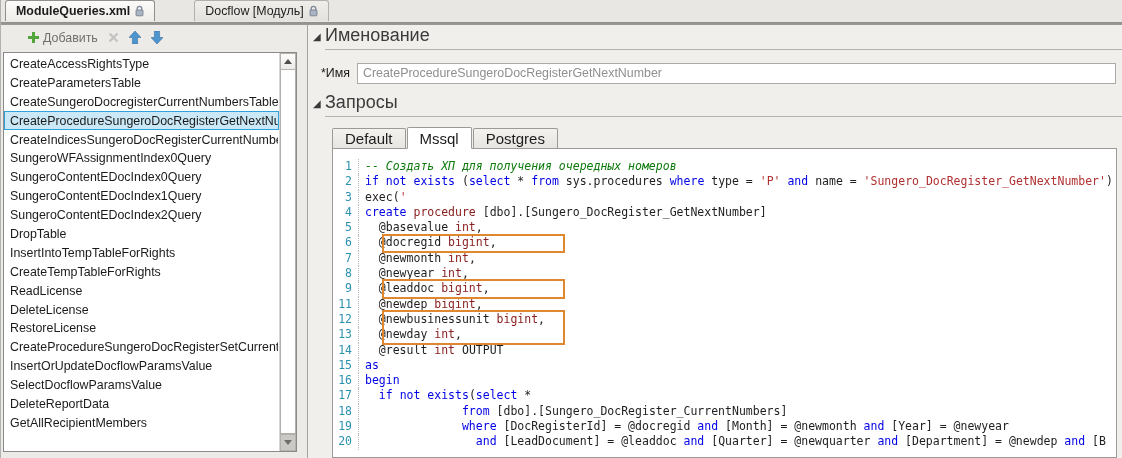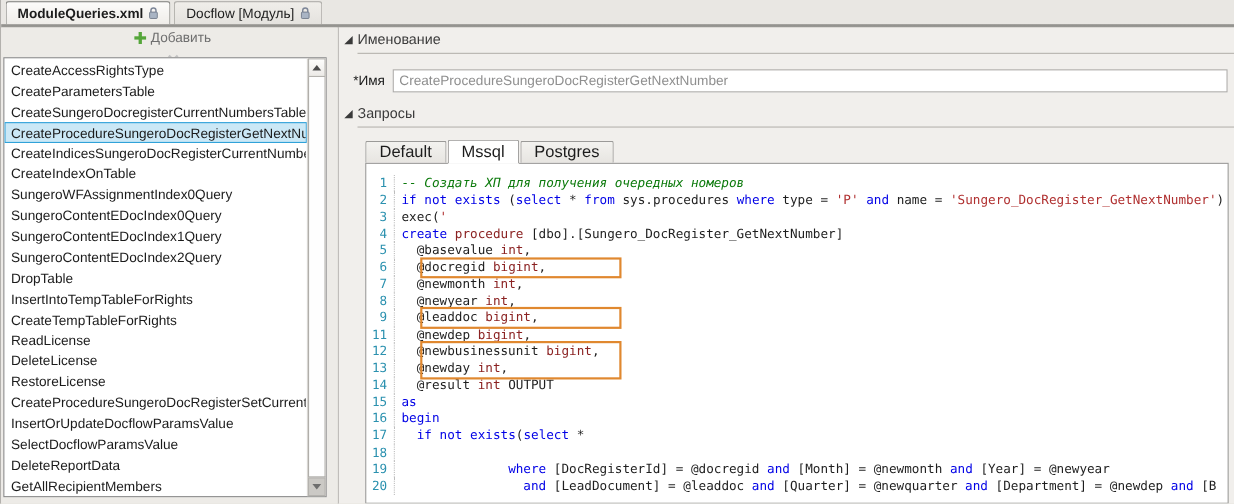--- a/index.html
+++ b/index.html
@@ -2,36 +2,36 @@
 <html><head>
 <meta charset="utf-8">
 <style>
   * { box-sizing: border-box; margin: 0; padding: 0; }
   body { font-family: "Liberation Sans", sans-serif; background:#d8d6d2; }
   .window{
     position:relative; width:1122px; height:458px; overflow:hidden;
     background:#edebe7; border-left:1px solid #b3b1ad;
   }
   
-  .tabstrip{ height:22px; background:#e9e7e3; display:flex; align-items:center; padding-left:4px; }
+  .tabstrip{ height:22px; background:#e9e7e3; display:flex; align-items:flex-start; padding-left:4px;gap:36px; }
   .tabstrip-border{ height:3px; background:linear-gradient(#908f8b,#9b9a96); }
   .doc-tab{
     height:21px; display:flex; align-items:center; gap:5px; padding:0 10px;
     font-size:12.4px; color:#1c1c1c; border:1px solid #b2b0ac; border-bottom:none;
     border-radius:3px 3px 0 0; background:linear-gradient(#f0eeea,#e4e2de); margin-right:3px; cursor:default;
   }
   .doc-tab.active{ background:linear-gradient(#fcfbfa,#efede9); border-color:#8f8f8c; font-weight:bold; }
   .doc-tab .lock{ flex:0 0 auto; }
   
   .main{ display:flex; height:433px; }
   .left-panel{ width:306px; background:#edebe7; position:relative; }
   .splitter{ width:1px; background:#a6a4a0; }
   .right-panel{ flex:1; background:#f1efec; position:relative; overflow:hidden; }
   
-  .toolbar{ height:25px; display:flex; align-items:center; padding-left:6px; gap:4px;flex-direction:column; }
+  .toolbar{ height:25px; display:flex; align-items:center; padding-left:24px; gap:4px; }
   .tb-btn{ display:flex; align-items:center; gap:4px; padding:2px 3px; }
   .tb-add-label{ font-size:12.4px; color:#6f6f6f; }
   
   .listbox{
     position:absolute; left:2px; top:27px; width:294px; height:400px;
     background:#fff; border:1px solid #8a8a8a; display:flex;
   }
   .list-items{ flex:1; overflow:hidden; padding-top:1px;border-radius:17px; }
   .list-item{
     height:18.9px; line-height:17px; font-size:12.4px; color:#1b1b1b;
@@ -44,21 +44,21 @@
   .sb-btn{ height:17px; background:linear-gradient(#fdfdfc,#eceae7); border:1px solid #b4b2ae; display:flex; align-items:center; justify-content:center; }
   .sb-btn.down{ background:#cbc9c5; }
   .tri-up{ width:0; height:0; border-left:4px solid transparent; border-right:4px solid transparent; border-bottom:5px solid #4c4c4c; }
   .tri-down{ width:0; height:0; border-left:4px solid transparent; border-right:4px solid transparent; border-top:5px solid #6e6e6e; }
   .sb-thumb{ flex:1; margin:0; background:#fefefe; border:1px solid #b0aeaa; border-top:none; }
   
   .section-header{ display:flex; align-items:center; height:18px; margin-top:3px; }
   .section-header:first-child{ margin-top:3px; }
   .expander{ width:17px; padding-left:5px; font-size:10px; color:#3a3a3a; line-height:10px; }
   .hdr-wrap{ flex:1; border-bottom:1px solid #b6b3ae; padding:1px 0 3px; }
-  .hdr-text{ font-size:13px; color:#3b3b3b; }
+  .hdr-text{ font-size:18px; color:#3b3b3b; }
   .name-row{ display:flex; align-items:center; margin-top:16px; height:22px; padding-right:6px; }
   .name-label{ width:42px; text-align:right; font-size:12.4px; color:#1a1a1a; margin-right:7px; white-space:nowrap; }
   .name-input{
     flex:1; height:21px; border:1px solid #adaba8; background:#fff; color:#8f8f8f;
     font-family:"Liberation Sans", sans-serif; font-size:12.4px; padding:2px 5px; outline:none;
   }
   .sh2{ margin-top:11px; }
   
   .qtabs{ display:flex; align-items:flex-end; height:22px; margin:13px 0 0 24px; }
   .qtab{
@@ -151,21 +151,20 @@
         </div>
       </div>
 
       <div class="listbox">
         <div class="list-items">
             <div class="list-item">CreateAccessRightsType</div>
             <div class="list-item">CreateParametersTable</div>
             <div class="list-item">CreateSungeroDocregisterCurrentNumbersTable</div>
             <div class="list-item selected">CreateProcedureSungeroDocRegisterGetNextNumber</div>
             <div class="list-item">CreateIndicesSungeroDocRegisterCurrentNumber</div>
-            <div class="list-item">CreateIndexOnTable</div>
             <div class="list-item">SungeroWFAssignmentIndex0Query</div>
             <div class="list-item">SungeroContentEDocIndex0Query</div>
             <div class="list-item">SungeroContentEDocIndex1Query</div>
             <div class="list-item">SungeroContentEDocIndex2Query</div>
             <div class="list-item">DropTable</div>
             <div class="list-item">InsertIntoTempTableForRights</div>
             <div class="list-item">CreateTempTableForRights</div>
             <div class="list-item">ReadLicense</div>
             <div class="list-item">DeleteLicense</div>
             <div class="list-item">RestoreLicense</div>
@@ -223,21 +222,21 @@
             <div class="code-row"><span class="ln">7</span><span class="code-text"><span class="c-plain">  @newmonth </span><span class="c-type">int</span><span class="c-plain">,</span></span></div>
             <div class="code-row"><span class="ln">8</span><span class="code-text"><span class="c-plain">  @newyear </span><span class="c-type">int</span><span class="c-plain">,</span></span></div>
             <div class="code-row"><span class="ln">9</span><span class="code-text"><span class="c-plain">  @leaddoc </span><span class="c-type">bigint</span><span class="c-plain">,</span></span></div>
             <div class="code-row"><span class="ln">11</span><span class="code-text"><span class="c-plain">  @newdep </span><span class="c-type">bigint</span><span class="c-plain">,</span></span></div>
             <div class="code-row"><span class="ln">12</span><span class="code-text"><span class="c-plain">  @newbusinessunit </span><span class="c-type">bigint</span><span class="c-plain">,</span></span></div>
             <div class="code-row"><span class="ln">13</span><span class="code-text"><span class="c-plain">  @newday </span><span class="c-type">int</span><span class="c-plain">,</span></span></div>
             <div class="code-row"><span class="ln">14</span><span class="code-text"><span class="c-plain">  @result </span><span class="c-type">int</span><span class="c-plain"> OUTPUT</span></span></div>
             <div class="code-row"><span class="ln">15</span><span class="code-text"><span class="c-kw">as</span></span></div>
             <div class="code-row"><span class="ln">16</span><span class="code-text"><span class="c-kw">begin</span></span></div>
             <div class="code-row"><span class="ln">17</span><span class="code-text"><span class="c-plain">  </span><span class="c-kw">if not exists</span><span class="c-plain">(</span><span class="c-kw">select</span><span class="c-plain"> *</span></span></div>
-            <div class="code-row"><span class="ln">18</span></div>
+            <div class="code-row"><span class="ln">18</span><span class="code-text"><span class="c-plain">              </span><span class="c-kw">from</span><span class="c-plain"> [dbo].[Sungero_DocRegister_CurrentNumbers]</span></span></div>
             <div class="code-row"><span class="ln">19</span><span class="code-text"><span class="c-plain">              </span><span class="c-kw">where</span><span class="c-plain"> [DocRegisterId] = @docregid </span><span class="c-kw">and</span><span class="c-plain"> [Month] = @newmonth </span><span class="c-kw">and</span><span class="c-plain"> [Year] = @newyear</span></span></div>
             <div class="code-row"><span class="ln">20</span><span class="code-text"><span class="c-plain">                </span><span class="c-kw">and</span><span class="c-plain"> [LeadDocument] = @leaddoc </span><span class="c-kw">and</span><span class="c-plain"> [Quarter] = @newquarter </span><span class="c-kw">and</span><span class="c-plain"> [Department] = @newdep </span><span class="c-kw">and</span><span class="c-plain"> [B</span></span></div>
             <div class="code-highlight" style="top: 84.5px; left: 49px; width: 183px; height: 19.3px;"></div>
             <div class="code-highlight" style="top: 130.4px; left: 49px; width: 183px; height: 19.3px;"></div>
             <div class="code-highlight" style="top: 161px; left: 49px; width: 183px; height: 34.6px;"></div>
           </div>
       </div>
 
     </div>
   </div>

